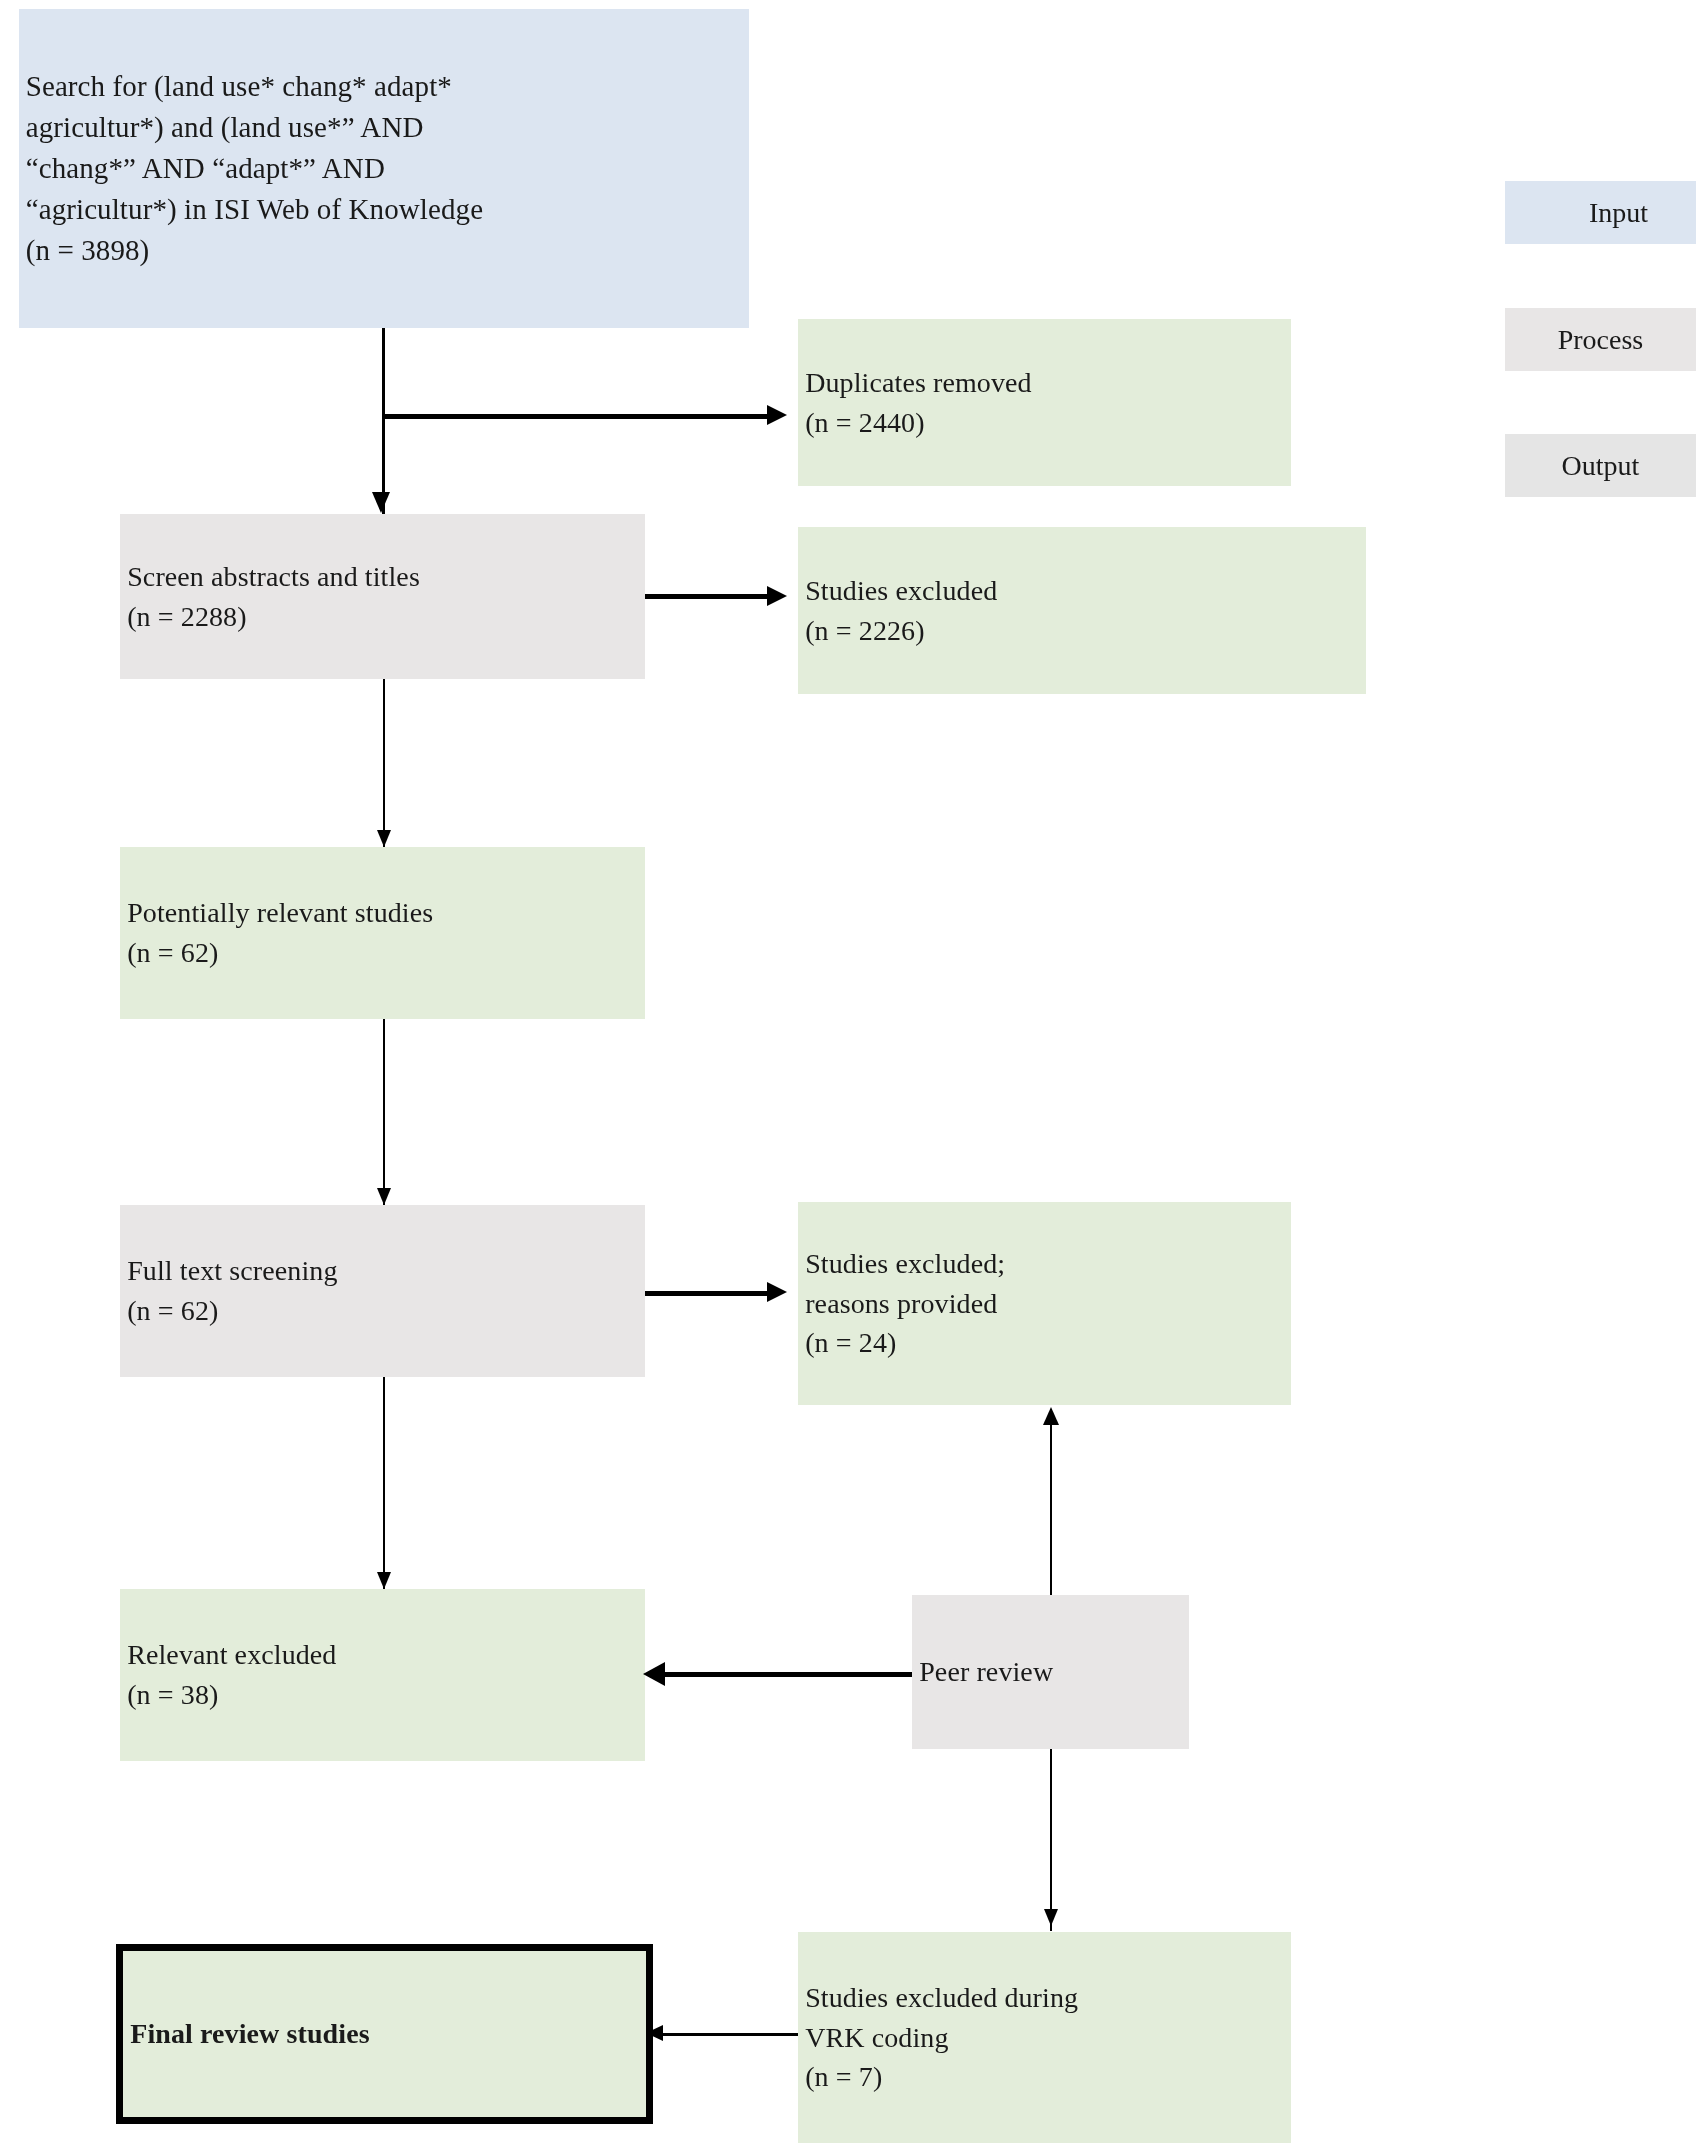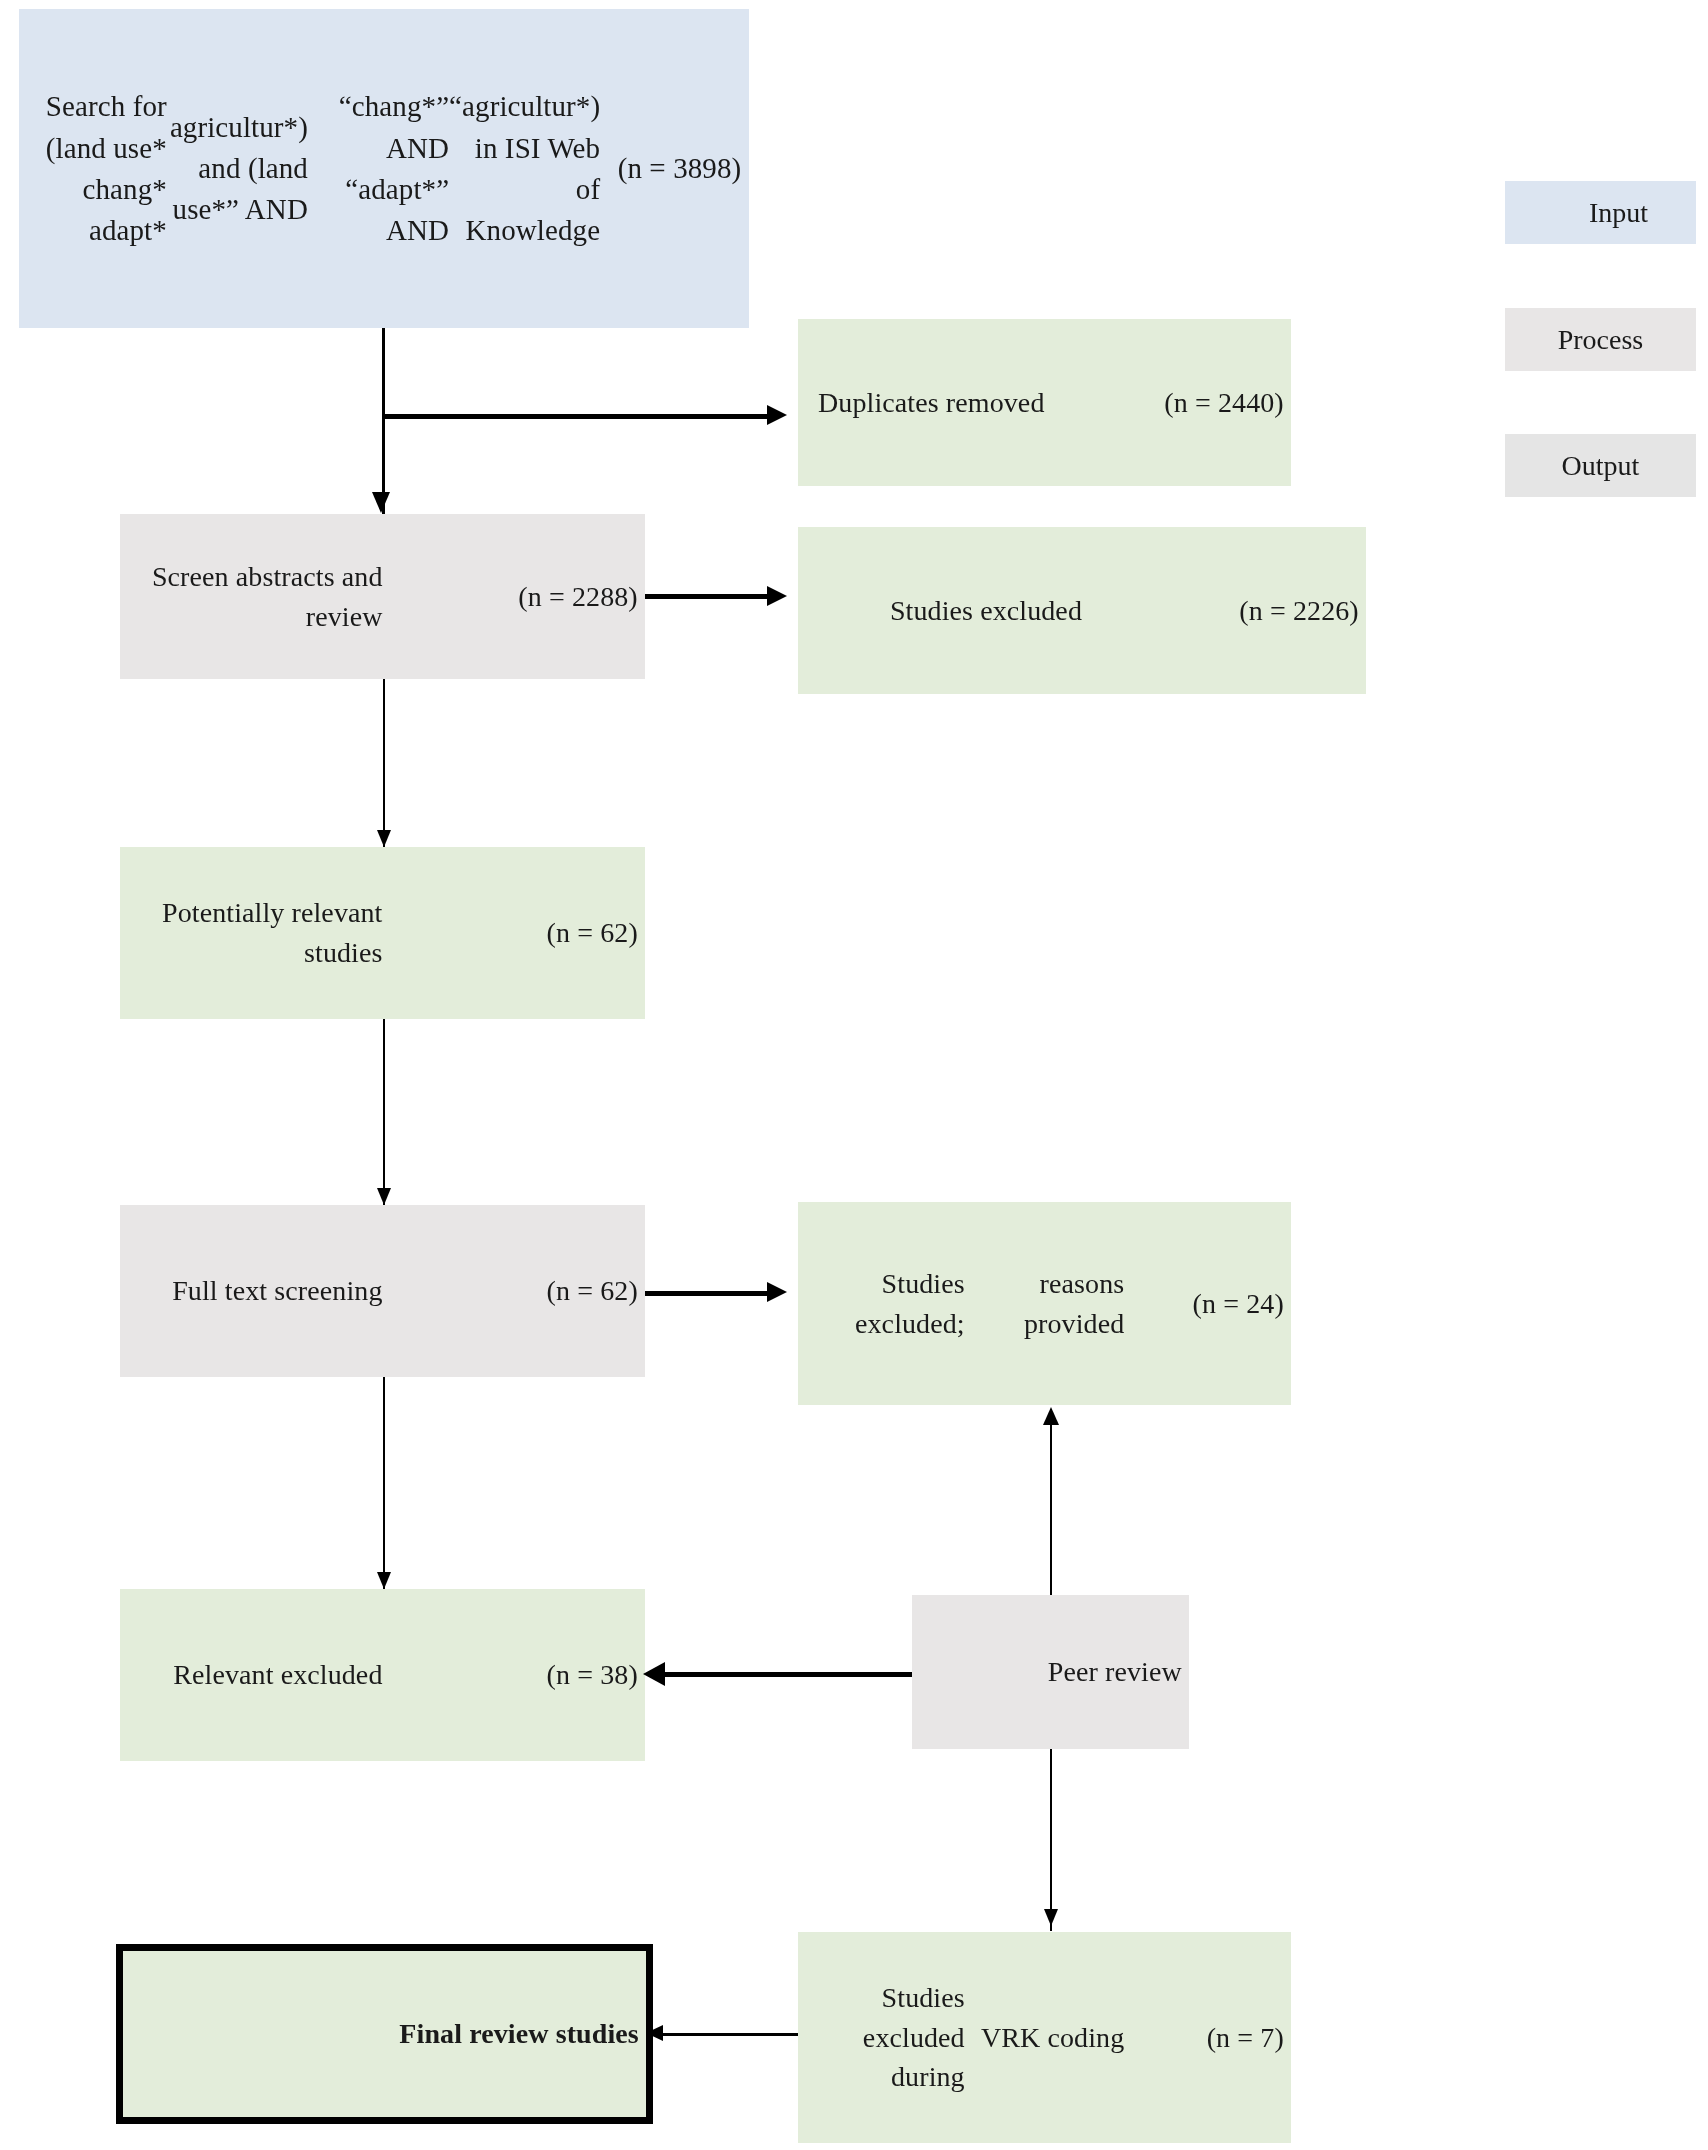--- a/index.html
+++ b/index.html
@@ -17,24 +17,24 @@
     width: 1709px;
     height: 2151px;
     background: #ffffff;
     overflow: hidden;
   }
   
   .node {
     position: absolute;
     box-sizing: border-box;
     display: flex;
-    flex-direction: row;
+    flex-direction: column;
     align-items: center;
     justify-content: center;
-    text-align: right;
+    text-align: left;
     line-height: 1.42;
     font-size: 28px;
     letter-spacing: 0.1px;
     padding: 3.1px 7.2px;
   }
   .node .line { display: block; width: 100%; }
   .node.input-node  { background: #dce5f1; }
   .node.process-node{ background: #e8e6e6; }
   .node.output-node { background: #e3edda; }
 
@@ -131,21 +131,21 @@
 
   <div class="hline thick" style="left:383px; top:414px; width:385px; height:4.6px;"></div>
   <div class="arrow right" style="left:767px; top:405px;"></div>
 
   <div class="node output-node" style="left:798px; top:319px; width:493px; height:167px;">
     <span class="line">Duplicates removed</span>
     <span class="line">(n = 2440)</span>
   </div>
 
   <div class="node process-node" style="left:120px; top:514px; width:525px; height:165px;">
-    <span class="line">Screen abstracts and review</span>
+    <span class="line">Screen abstracts and titles</span>
     <span class="line">(n = 2288)</span>
   </div>
 
   <div class="hline thick" style="left:645px; top:594px; width:123px; height:4.6px;"></div>
   <div class="arrow right" style="left:767px; top:586px;"></div>
 
   <div class="node output-node" style="left:798px; top:527px; width:568px; height:167px;">
     <span class="line">Studies excluded</span>
     <span class="line">(n = 2226)</span>
   </div>

